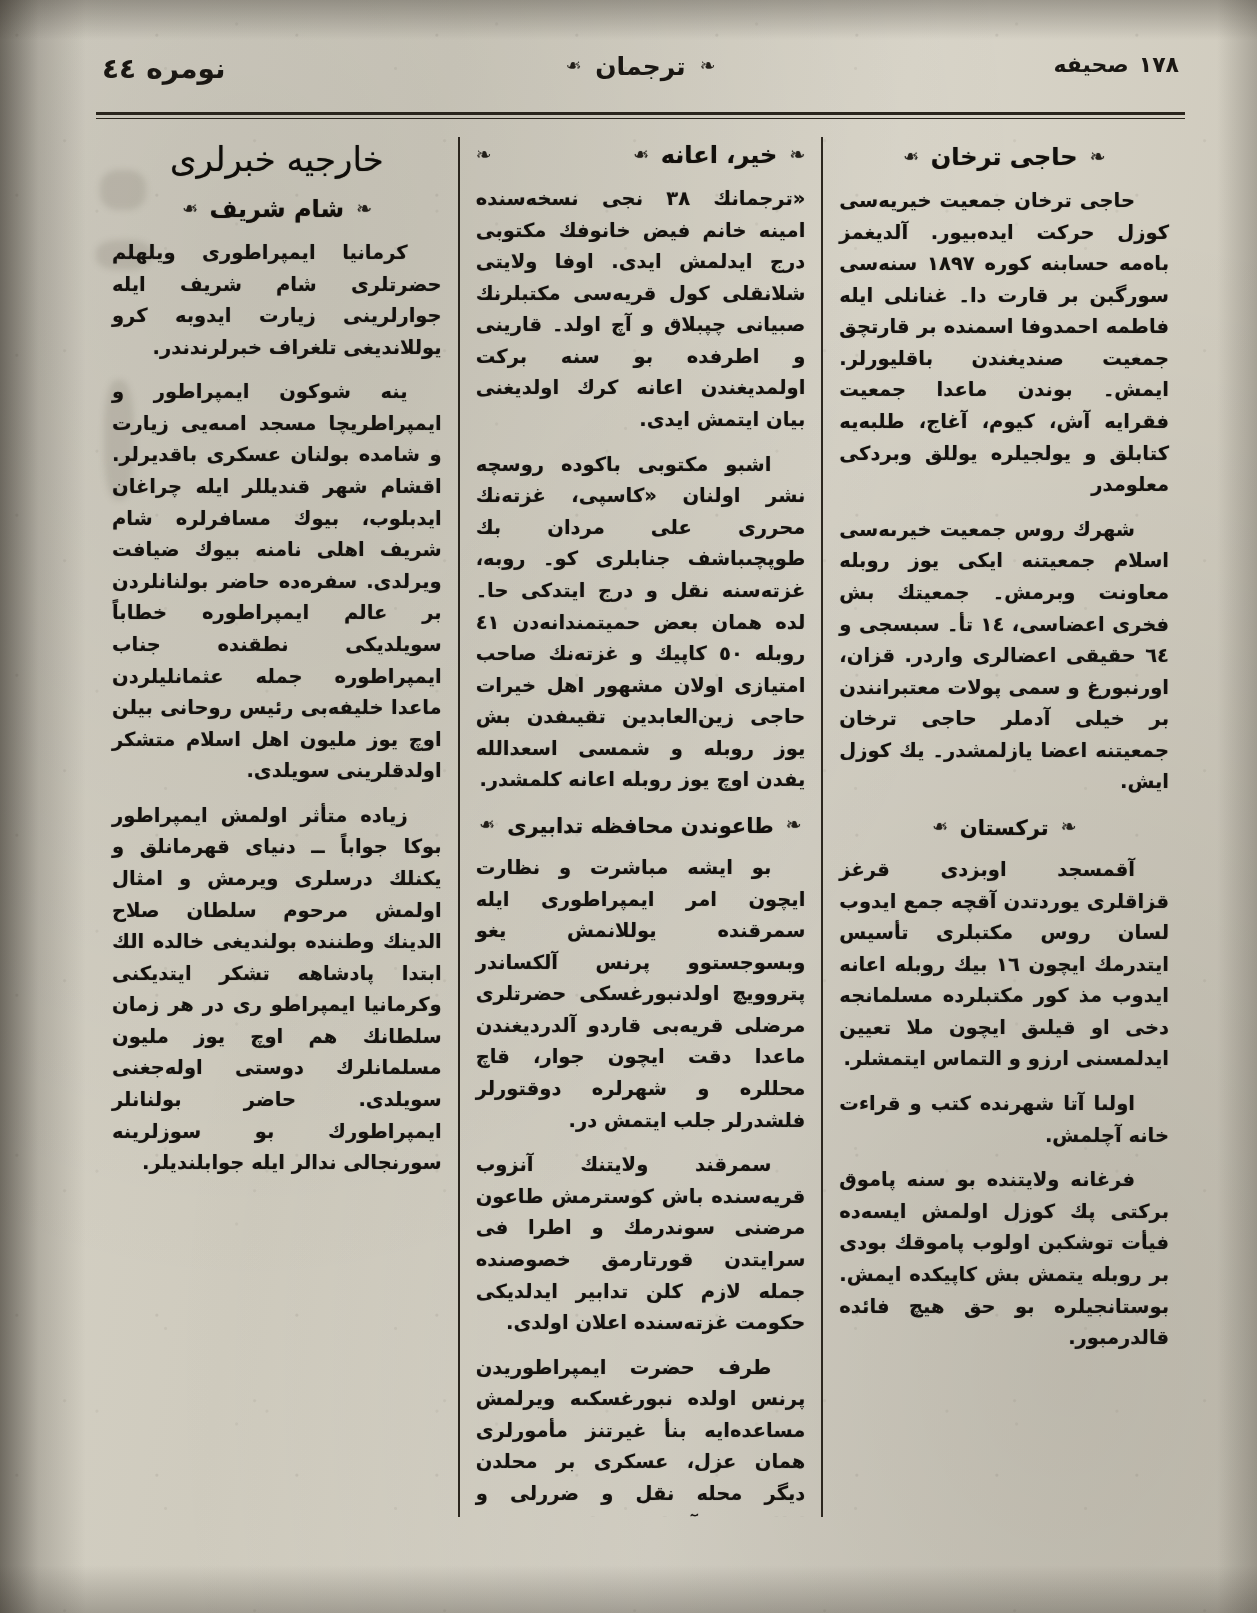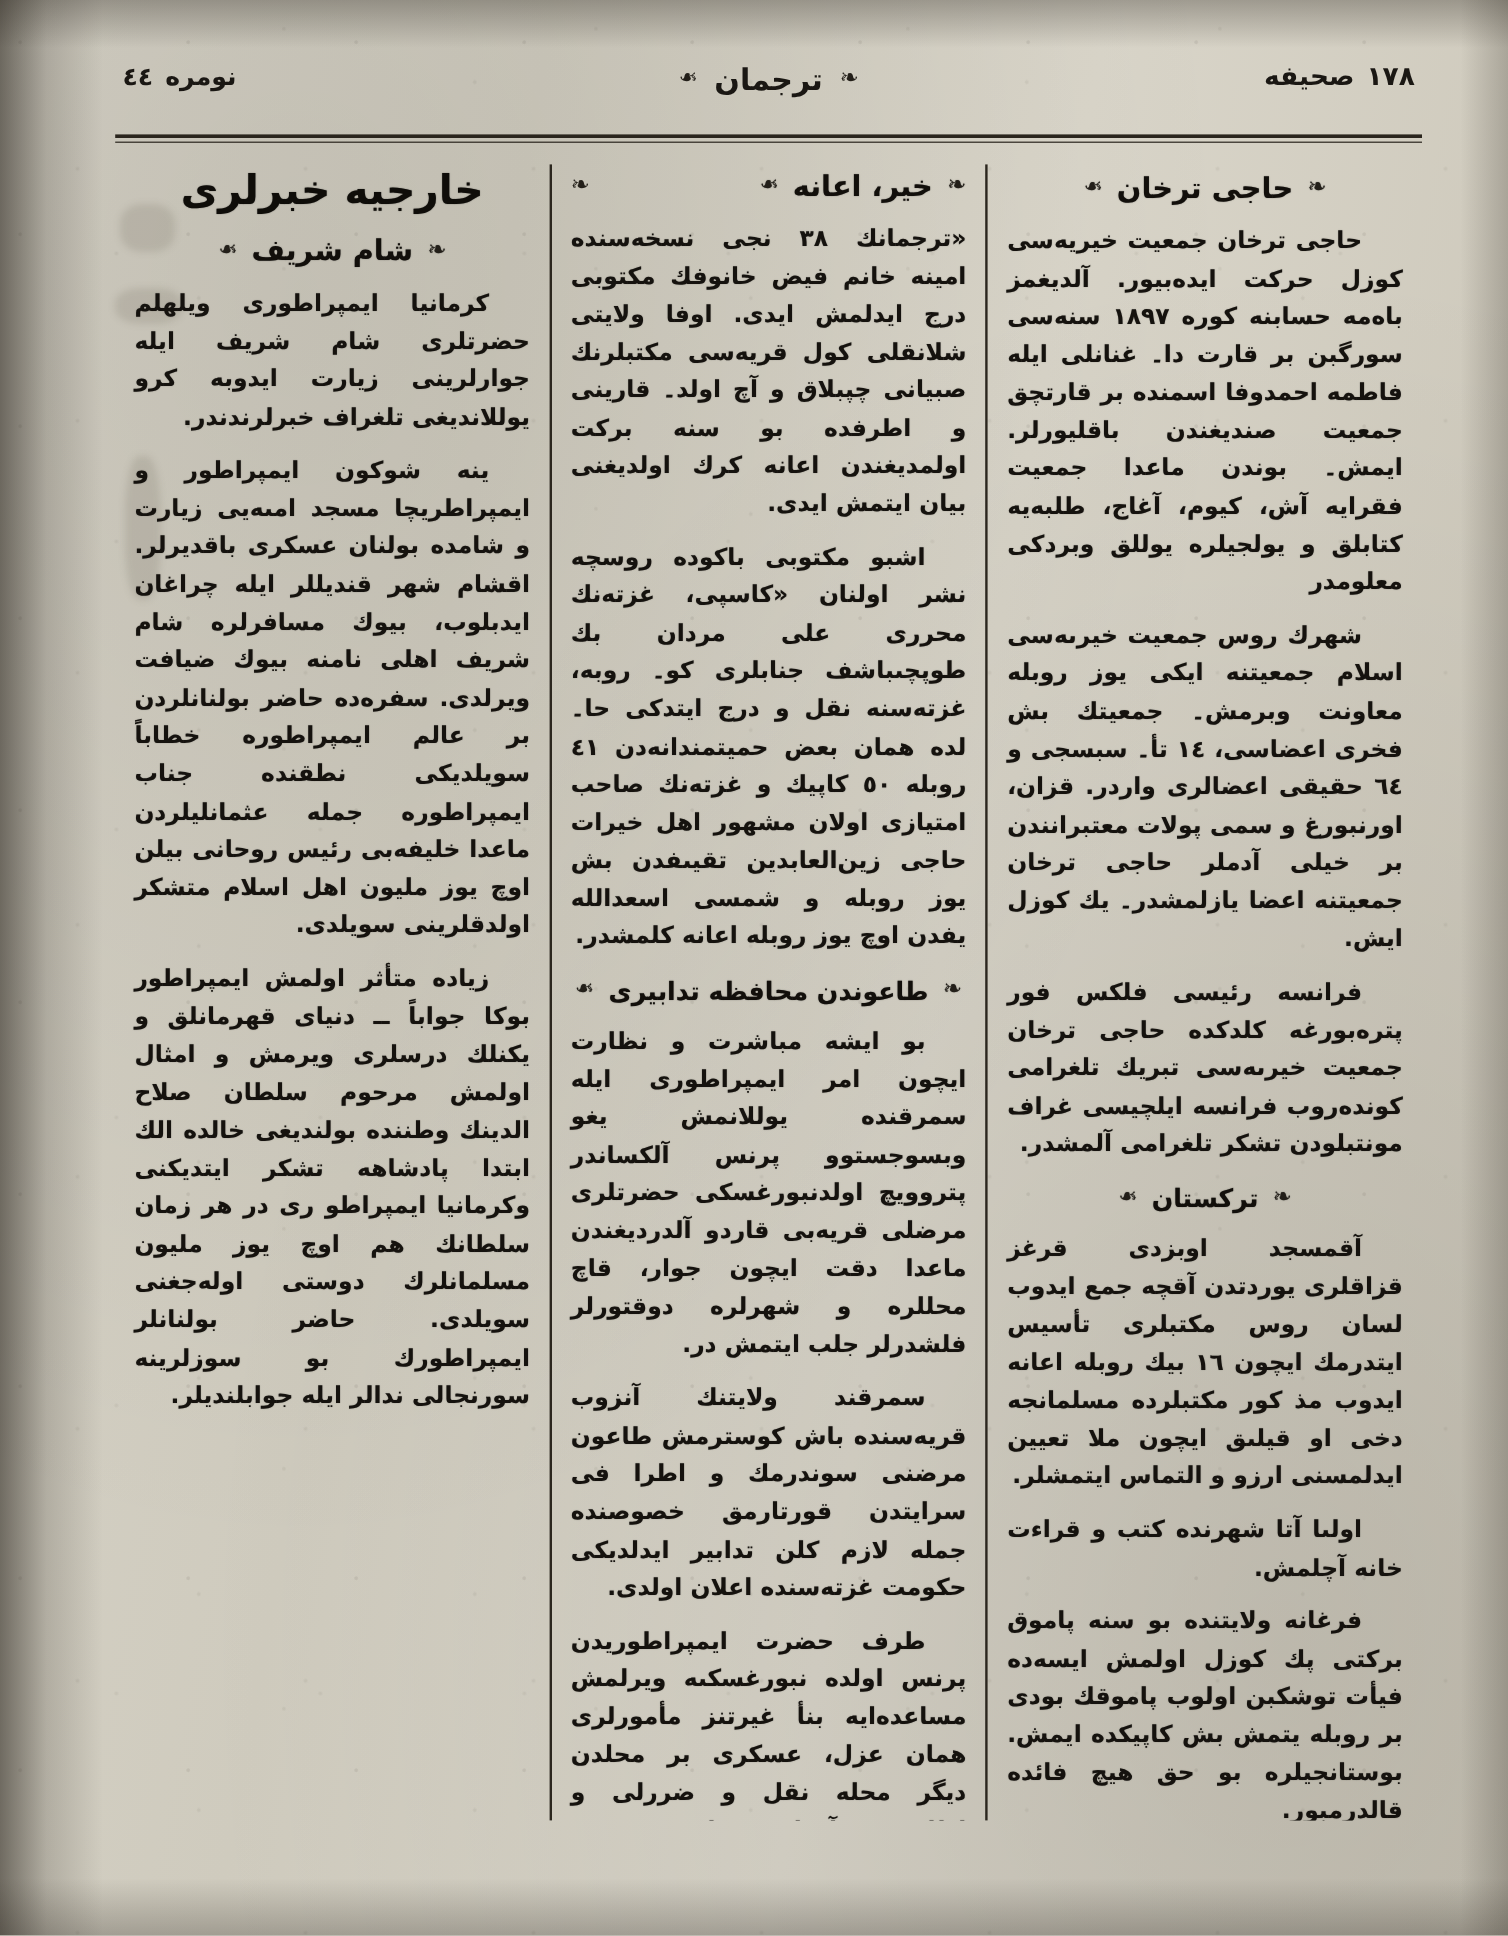--- a/index.html
+++ b/index.html
@@ -94,21 +94,21 @@
   }
   .masthead-right { padding-right: 6px; }
   .masthead-left { padding-left: 6px; }
   .masthead-center {
     position: absolute;
     left: 0; right: 0;
     justify-content: center;
     gap: 14px;
     font-size: 25px;
   }
-  .issue-no { font-size: 21px; }
+  .issue-no { font-size: 28px; }
 
   .orn {
     display: inline-block;
     color: #231f19;
     font-size: 19px;
     line-height: 1;
     transform: translateY(-1px);
   }
   .orn.flip { transform: scaleX(-1) translateY(-1px); }
 
@@ -168,21 +168,21 @@
     display: flex;
     align-items: center;
     justify-content: space-between;
     margin: 4px 0 14px 0;
     gap: 10px;
   }
   .headline-row .headline { margin: 0; }
 
   .col-title-big {
     font-size: 34px;
-    font-weight: bold;
+    font-weight: normal;
     text-align: center;
     margin: 2px 0 16px 0;
     letter-spacing: 1px;
     color: #0f0d09;
     text-shadow: 0 0 1px rgba(0,0,0,0.55);
   }
 
   .bold-block p { font-weight: 700; }
 
   
@@ -233,21 +233,20 @@
 
       <div class="col">
         <div class="headline">
           <span class="orn">❧</span>
           <span>حاجى ترخان</span>
           <span class="orn flip">❧</span>
         </div>
 
         <p class="first-indent">حاجى ترخان جمعيت خيريەسى كوزل حركت ايدەبيور. آلديغمز باەمه حسابنه كوره ١٨٩٧ سنەسى سورگبن بر قارت دا۔ غنانلى ايله فاطمه احمدوفا اسمنده بر قارتچق جمعيت صندیغندن باقلیورلر. ایمش۔ بوندن ماعدا جمعيت فقرايه آش، كيوم، آغاج، طلبەيە كتابلق و يولجيلره يوللق وبردكى معلومدر</p>
         <p class="first-indent">شهرك روس جمعيت خيرىەسى اسلام جمعيتنه ايكى يوز روبله معاونت وبرمش۔ جمعيتك بش فخرى اعضاسى، ١٤ تأ۔ سبسجى و ٦٤ حقيقى اعضالرى واردر. قزان، اورنبورغ و سمى پولات معتبرانندن بر خيلى آدملر حاجى ترخان جمعيتنه اعضا يازلمشدر۔ يك كوزل ايش.</p>
-        <p class="first-indent">فرانسه رئيسى فلكس فور پترەبورغە كلدكده حاجى ترخان جمعيت خيرىەسى تبريك تلغرامى كوندەروب فرانسە ايلچيسى غراف مونتبلودن تشكر تلغرامى آلمشدر.</p>
 
         <div class="headline sub">
           <span class="orn">❧</span>
           <span>تركستان</span>
           <span class="orn flip">❧</span>
         </div>
 
         <p class="first-indent">آقمسجد اوبزدى قرغز قزاقلرى يوردتدن آقچه جمع ايدوب لسان روس مكتبلرى تأسيس ايتدرمك ايچون ١٦ بيك روبله اعانه ايدوب مذ كور مكتبلرده مسلمانجه دخى او قيلىق ايچون ملا تعيين ايدلمسنى ارزو و التماس ايتمشلر.</p>
         <p class="first-indent">اولىا آتا شهرنده كتب و قراءت خانه آچلمش.</p>
         <p class="first-indent">فرغانه ولايتنده بو سنه پاموق بركتى پك كوزل اولمش ايسەده فيأت توشكبن اولوب پاموقك بودى بر روبله يتمش بش كاپيكده ايمش. بوستانجيلره بو حق هيچ فائده قالدرمبور.</p>

